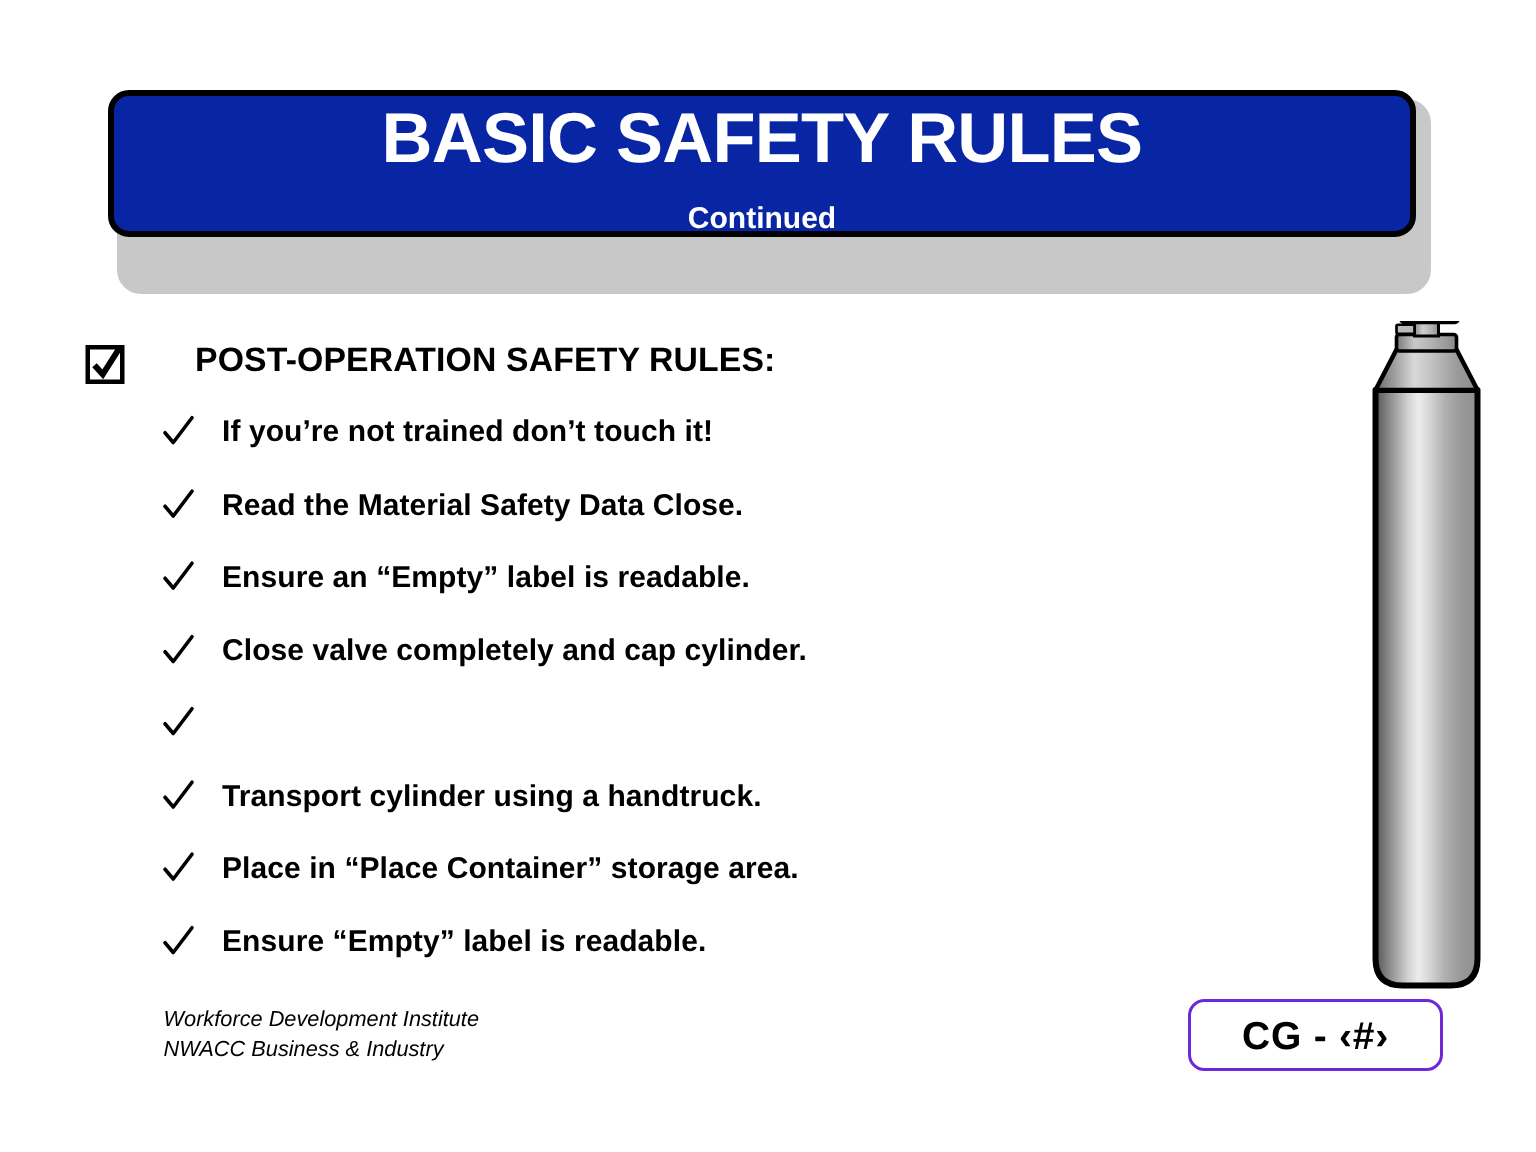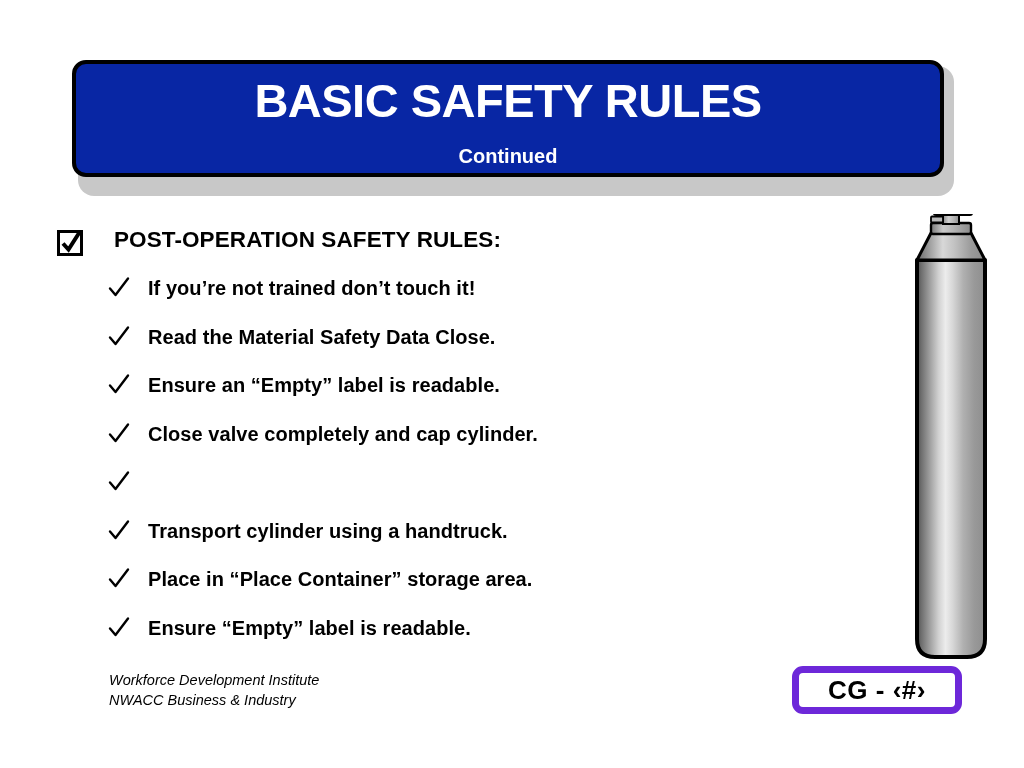--- a/index.html
+++ b/index.html
@@ -31,21 +31,21 @@
     height: 130px;
     background: #9a9a9a;
     border-radius: 16px;
     opacity: 0.55;
   }
   .title-box {
     position: absolute;
     left: 72px;
     top: 60px;
     width: 872px;
-    height: 117px;
+    height: 98px;
     background: #0826a4;
     border: 4px solid #000000;
     border-radius: 14px;
     box-sizing: border-box;
     display: flex;
     flex-direction: column;
     align-items: center;
     justify-content: center;
     padding-top: 6px;
   }
@@ -71,20 +71,21 @@
     position: absolute;
     left: 0;
     top: 225px;
     width: 910px;
   }
   .heading-row {
     display: flex;
     align-items: flex-start;
     padding-left: 56px;
     margin-bottom: 12px;
+    gap: 16px;
   }
   .heading-bullet {
     width: 30px;
     height: 30px;
     position: relative;
     flex: 0 0 auto;
     margin-top: 3px;
   }
   .heading-bullet svg { display: block; }
   .heading-text {
@@ -137,21 +138,21 @@
   }
   .footer div { white-space: nowrap; }
 
   
   .slide-num-box {
     position: absolute;
     left: 792px;
     top: 666px;
     width: 170px;
     height: 48px;
-    border: 7px solid #6d28d9;
+    border: 2px solid #6d28d9;
     border-radius: 11px;
     box-sizing: border-box;
     display: flex;
     align-items: center;
     justify-content: center;
     background: #ffffff;
   }
   .slide-num-text {
     font-size: 26px;
     font-weight: bold;

